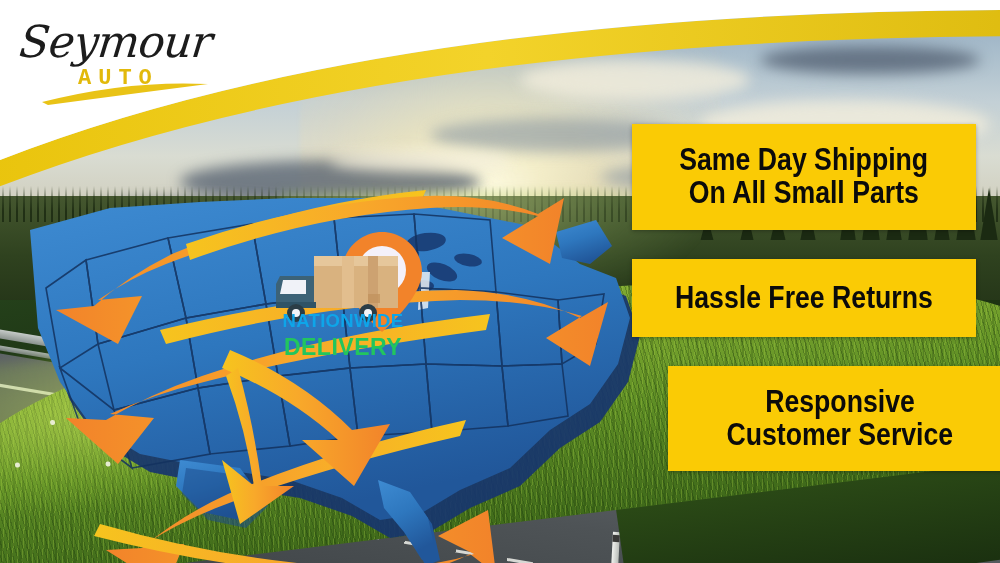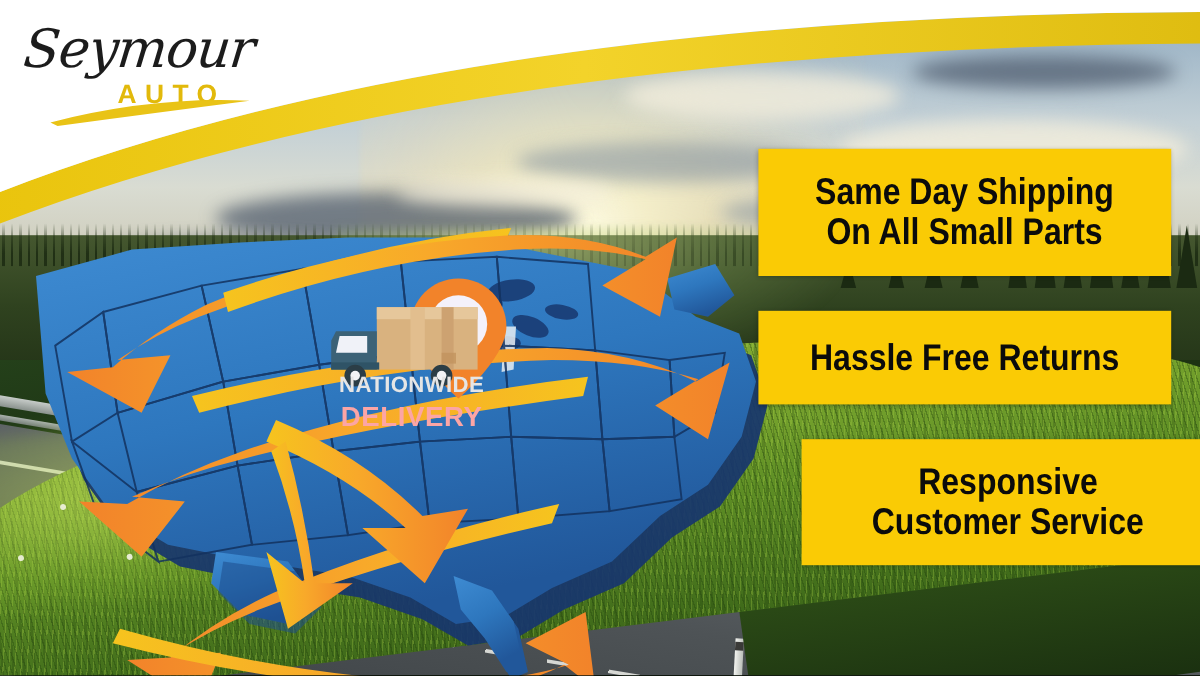--- a/index.html
+++ b/index.html
@@ -131,39 +131,39 @@
 
   
   .logo{position:absolute;left:14px;top:14px;width:190px;height:86px;}
   .logo .script{
     position:absolute;left:6px;top:2px;
     font-family:"DejaVu Serif",serif;font-style:italic;font-weight:400;
     font-size:44px;color:#1c1c1c;letter-spacing:-1px;
     transform:skewX(-6deg);
   }
   .logo .auto{
-    position:absolute;left:84px;top:52px;
-    font-family:Liberation Sans, sans-serif;font-weight:700;
+    position:absolute;left:64px;top:52px;
+    font-family:Liberation Mono, monospace;font-weight:700;
     font-size:22px;color:#e2b90b;letter-spacing:7px;
   }
 
   
   .map{position:absolute;left:-10px;top:168px;width:690px;height:400px;}
 
   
   .badge{position:absolute;left:258px;top:228px;width:170px;height:150px;}
   .badge .nw{
     position:absolute;left:0;top:84px;width:170px;text-align:center;
     font-family:"Liberation Sans",sans-serif;font-weight:700;font-size:18.5px;
-    color:#e5e5e5;letter-spacing:.3px;line-height:1;
+    color:#0ea5e9;letter-spacing:.3px;line-height:1;
   }
   .badge .dv{
     position:absolute;left:0;top:108px;width:170px;text-align:center;
     font-family:"Liberation Sans",sans-serif;font-weight:700;font-size:23px;
-    color:#fca5a5;letter-spacing:.5px;line-height:1;
+    color:#22c55e;letter-spacing:.5px;line-height:1;
   }
 
   
   .promo{
     position:absolute;background:#FACB05;
     display:flex;flex-direction:column;align-items:center;justify-content:center;
     box-shadow:0 1px 4px rgba(0,0,0,.30);
   }
   .promo .line{
     font-family:"Liberation Sans",sans-serif;font-weight:700;color:#0b0b0b;

